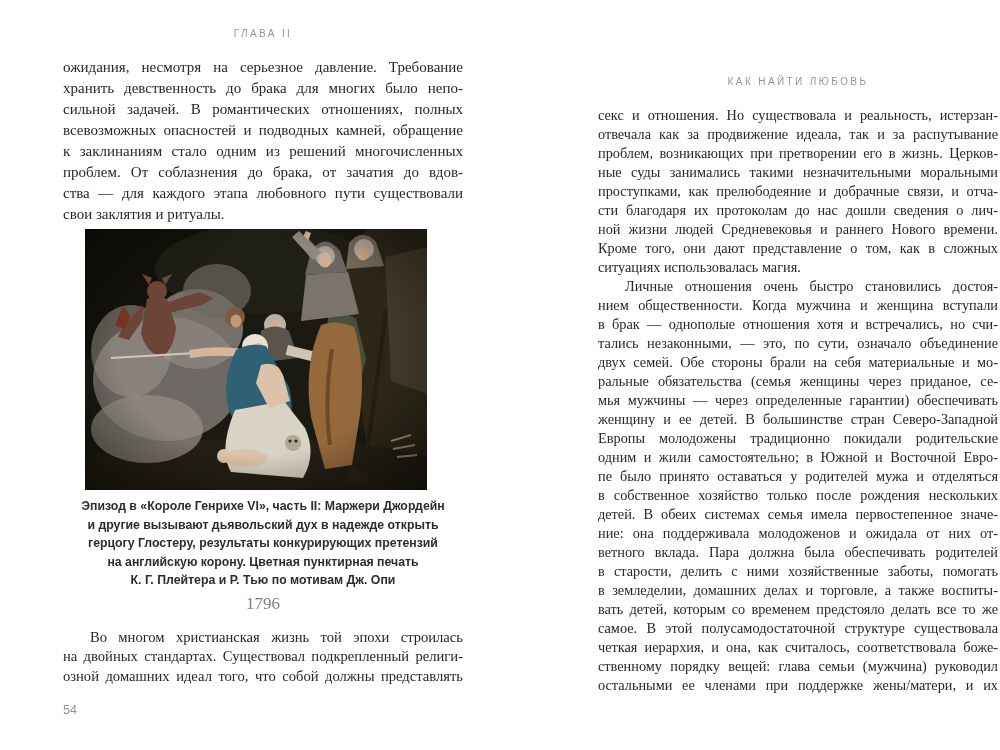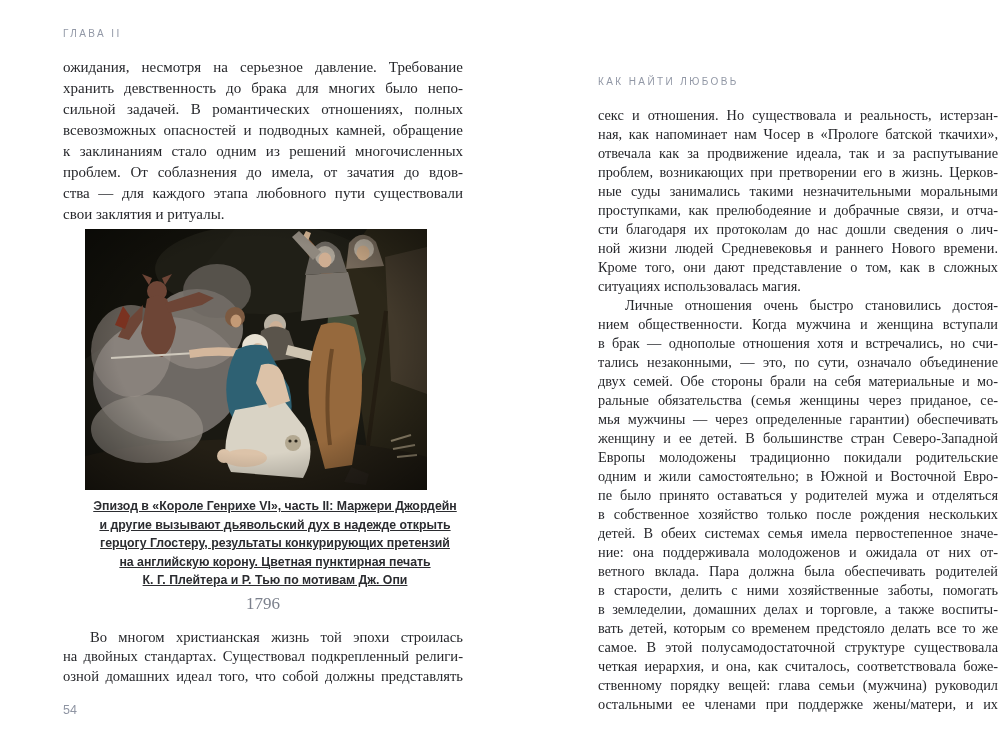--- a/index.html
+++ b/index.html
@@ -5,21 +5,21 @@
   html,body { margin:0; padding:0; background:#ffffff; }
   .spread {
     position:relative; width:1000px; height:750px; background:#ffffff;
     font-family:"Liberation Serif", serif; overflow:hidden;
   }
   .col { position:absolute; top:0; width:400px; height:750px; }
   .col-left  { left:63px; }
   .col-right { left:598px;margin-top:48px; }
 
   .running-head {
-    position:absolute; top:28px; left:0; width:400px; text-align:left;
+    position:absolute; top:28px; left:0; width:400px; text-align:center;
     font-family:"Liberation Sans", sans-serif; font-size:10px;
     letter-spacing:2.4px; color:#9298a6; font-weight:400;
   }
   .bodyblock { position:absolute; left:0; width:400px; color:#26272b; }
   .pt-left { top:57px;  font-size:15px;   line-height:21px;   }
   .pb-left { top:628px; font-size:14.6px; line-height:19.3px; }
   .rt-body { top:58px;  font-size:14.3px; line-height:19px;   }
 
   .tline { text-align:justify; text-align-last:justify; overflow:hidden; }
   .pt-left .tline { height:21px; }
@@ -28,23 +28,23 @@
   .tline-last { text-align-last:left; }
   .first-indent { text-indent:27px; }
 
   figure.illustration {
     position:absolute; top:229px; left:22px; width:342px; height:261px;
     margin:0; padding:0; background:#16150f;
   }
   figure.illustration svg { display:block; }
 
   .caption {
-    position:absolute; top:497px; left:12px; width:400px; text-align:center;
+    position:absolute; top:497px; left:0; width:400px; text-align:center;
     font-family:"Liberation Sans", sans-serif; font-weight:700;
-    font-size:12.3px; line-height:18.6px; color:#2b2c30;text-decoration:underline;
+    font-size:12.3px; line-height:18.6px; color:#2b2c30;
   }
   .cline { height:18.6px; overflow:hidden; }
   .caption-year {
     position:absolute; top:594px; left:0; width:400px; text-align:center;
     font-family:"Liberation Serif", serif; font-size:17px; color:#7b808c;
   }
   .page-number {
     position:absolute; top:703px; left:0; width:400px; text-align:left;
     font-family:"Liberation Sans", sans-serif; font-size:12.5px; color:#8f95a3;
   }
@@ -56,21 +56,21 @@
 
   <section class="col col-left">
     <div class="running-head">ГЛАВА II</div>
 
     <div class="bodyblock pt-left">
         <div class="tline">ожидания, несмотря на серьезное давление. Требование</div>
         <div class="tline">хранить девственность до брака для многих было непо-</div>
         <div class="tline">сильной задачей. В романтических отношениях, полных</div>
         <div class="tline">всевозможных опасностей и подводных камней, обращение</div>
         <div class="tline">к заклинаниям стало одним из решений многочисленных</div>
-        <div class="tline">проблем. От соблазнения до имела, от зачатия до вдов-</div>
+        <div class="tline">проблем. От соблазнения до брака, от зачатия до вдов-</div>
         <div class="tline">ства — для каждого этапа любовного пути существовали</div>
         <div class="tline tline-last">свои заклятия и ритуалы.</div>
       </div>
 
     <figure class="illustration">
       <svg width="342" height="261" viewBox="0 0 342 261" preserveAspectRatio="none">
         <defs>
           <radialGradient id="vig" cx="50%" cy="45%" r="75%">
             <stop offset="55%" stop-color="#000000" stop-opacity="0"></stop>
             <stop offset="100%" stop-color="#000000" stop-opacity="0.55"></stop>
@@ -171,21 +171,20 @@
 
     <div class="page-number">54</div>
   </section>
 
   <section class="col col-right">
     <div class="running-head">КАК НАЙТИ ЛЮБОВЬ</div>
 
     <div class="bodyblock rt-body">
       <div>
           <div class="tline">секс и отношения. Но существовала и реальность, истерзан-</div>
-          <div class="tline">ная, как напоминает нам Чосер в «Прологе батской ткачихи»,</div>
           <div class="tline">отвечала как за продвижение идеала, так и за распутывание</div>
           <div class="tline">проблем, возникающих при претворении его в жизнь. Церков-</div>
           <div class="tline">ные суды занимались такими незначительными моральными</div>
           <div class="tline">проступками, как прелюбодеяние и добрачные связи, и отча-</div>
           <div class="tline">сти благодаря их протоколам до нас дошли сведения о лич-</div>
           <div class="tline">ной жизни людей Средневековья и раннего Нового времени.</div>
           <div class="tline">Кроме того, они дают представление о том, как в сложных</div>
           <div class="tline tline-last">ситуациях использовалась магия.</div>
         </div>
       <div>

